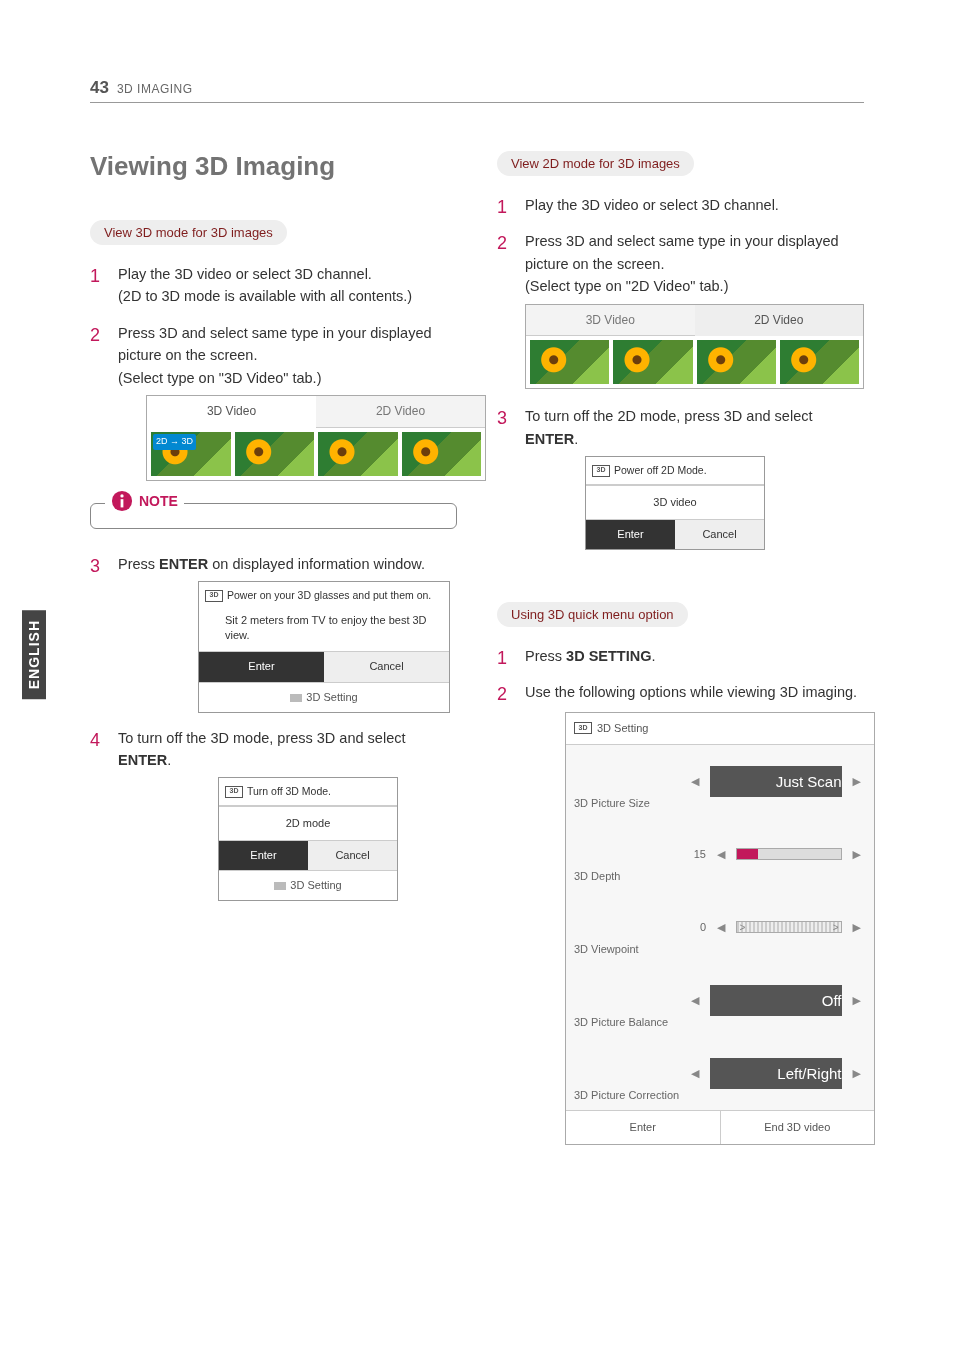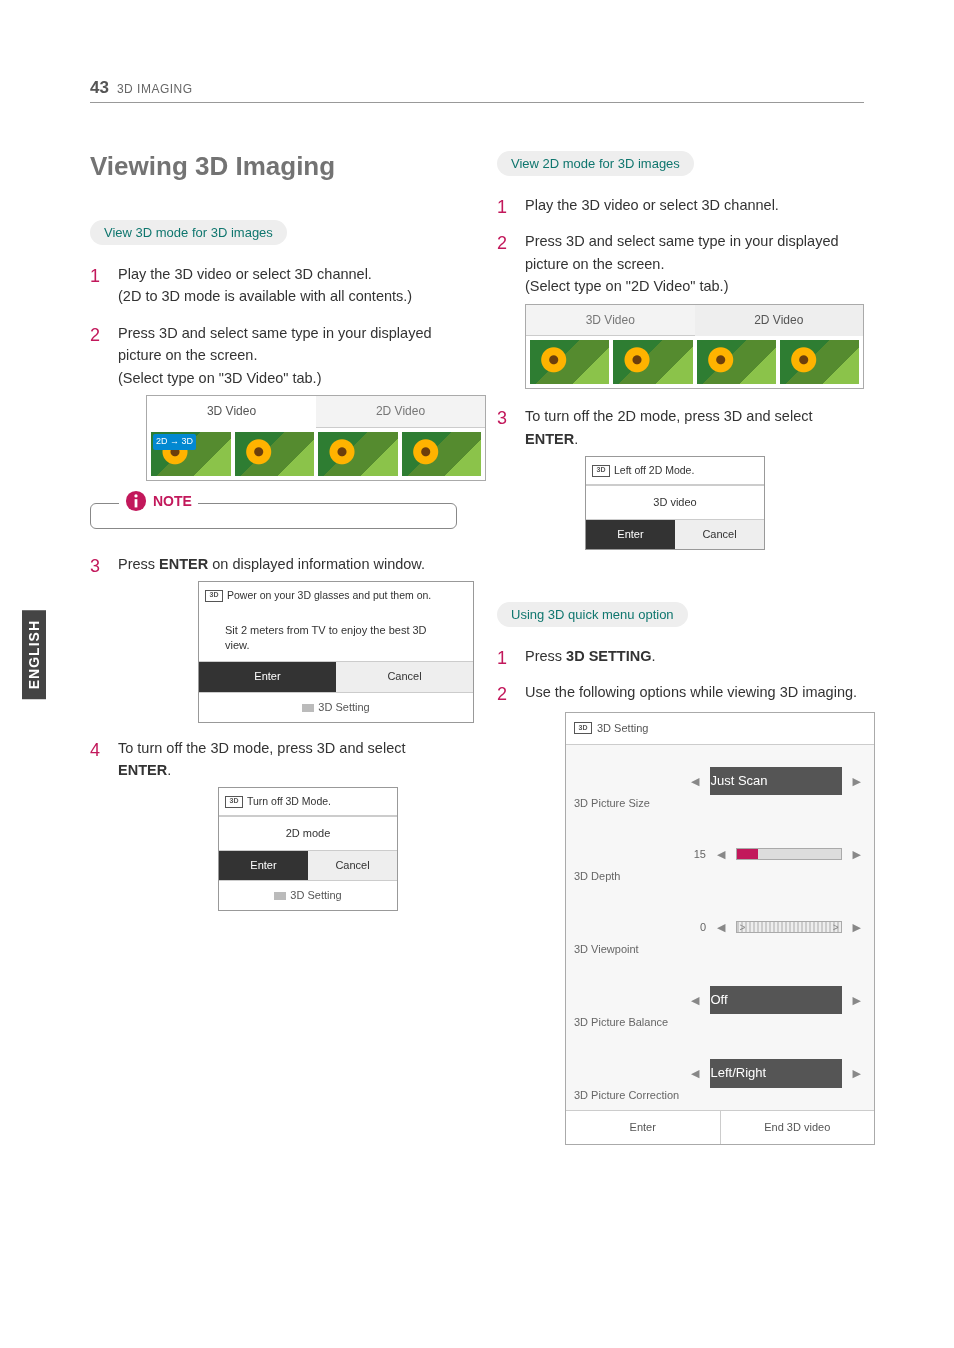--- a/index.html
+++ b/index.html
@@ -41,21 +41,21 @@
   .col { flex: 1; min-width: 0; }
   h1.main-title {
     color: #737373;
     font-size: 26px;
     font-weight: 600;
     margin-bottom: 38px;
   }
   .pill {
     display: inline-block;
     background: #eee;
-    color: #0f766e;
+    color: #7f1d1d;
     border-radius: 14px;
     padding: 5px 14px;
     font-size: 13px;
     margin-bottom: 18px;
   }
   ol.steps { list-style: none; counter-reset: step; margin-bottom: 22px; }
   ol.steps > li {
     counter-increment: step;
     position: relative;
     padding-left: 28px;
@@ -79,21 +79,21 @@
     border-radius: 6px;
     padding: 12px 14px 12px 14px;
     font-size: 14px;
     color: #555;
     margin: 18px 0 24px 0;
     position: relative;
   }
   .note-badge {
     position: absolute;
     top: -14px;
-    left: 28px;
+    left: 14px;
     background: #fff;
     padding: 0 6px;
     display: flex;
     align-items: center;
     gap: 6px;
     color: #c2185b;
     font-weight: bold;
     font-size: 14px;
   }
   .note-badge svg { width: 22px; height: 22px; }
@@ -129,21 +129,21 @@
     content: "2D → 3D";
     position: absolute;
     top: 2px; left: 2px;
     background: #0288d1;
     color: #fff;
     font-size: 9px;
     padding: 1px 3px;
     border-radius: 2px;
   }
   .dlg {
-    width: 276px;
+    width: 252px;
     margin: 6px 0 10px 80px;
     font-size: 11px;
     border: 1px solid #999;
     background: #fff;
   }
   .dlg.narrow { width: 180px; margin-left: 100px; }
   .dlg-hdr {
     display: flex;
     align-items: center;
     gap: 4px;
@@ -157,21 +157,21 @@
     display: inline-flex;
     width: 18px; height: 12px;
     background: #fff;
     border: 1px solid #555;
     align-items: center;
     justify-content: center;
     font-size: 7px;
     color: #555;
     font-weight: bold;
   }
-  .dlg-body { padding: 4px 6px 8px 26px; color: #333; line-height: 1.4; margin-top: 10px; }
+  .dlg-body { padding: 4px 6px 8px 26px; color: #333; line-height: 1.4; }
   .dlg-mid { text-align: center; padding: 8px 0; color: #333; border-top: 1px solid #ccc; }
   .dlg-row { display: flex; border-top: 1px solid #ccc; }
   .dlg-btn {
     flex: 1;
     text-align: center;
     padding: 6px 0;
     font-size: 11px;
   }
   .dlg-btn.dark { background: #333; color: #fff; }
   .dlg-btn.light { background: #eee; color: #333; }
@@ -214,23 +214,23 @@
     padding: 6px 8px;
     gap: 6px;
   }
   .panel-label { flex: 0 0 106px; color: #666; margin-top: 44px; }
   .panel-val { width: 20px; text-align: right; color: #666; }
   .chev { color: #888; font-size: 11px; padding: 0 5px; }
   .panel-ctrl {
     flex: 1;
     background: #555;
     color: #fff;
-    text-align: left;
+    text-align: right;
     padding: 4px 0;
-    font-size: 13px;
+    font-size: 15px;
   }
   .slider {
     flex: 1;
     height: 12px;
     background: linear-gradient(to right, #c2185b 0 20%, #ddd 20% 100%);
     border: 1px solid #aaa;
     position: relative;
   }
   .slider.vp {
     background: repeating-linear-gradient(to right, #ccc 0 2px, #eee 2px 4px);
@@ -362,21 +362,21 @@
             <div class="flower"></div>
             <div class="flower"></div>
           </div>
         </div>
       </li>
       <li>
         <span>To turn off the 2D mode, press 3D and select </span><span class="bold">ENTER</span><span>.</span>
         <div class="dlg narrow" style="margin-left:60px;">
           <div class="dlg-hdr">
             <span class="icon3d">3D</span>
-            <span>Left off 2D Mode.</span>
+            <span>Power off 2D Mode.</span>
           </div>
           <div class="dlg-mid">3D video</div>
           <div class="dlg-row">
             <div class="dlg-btn dark">Enter</div>
             <div class="dlg-btn light">Cancel</div>
           </div>
         </div>
       </li>
     </ol>
 

